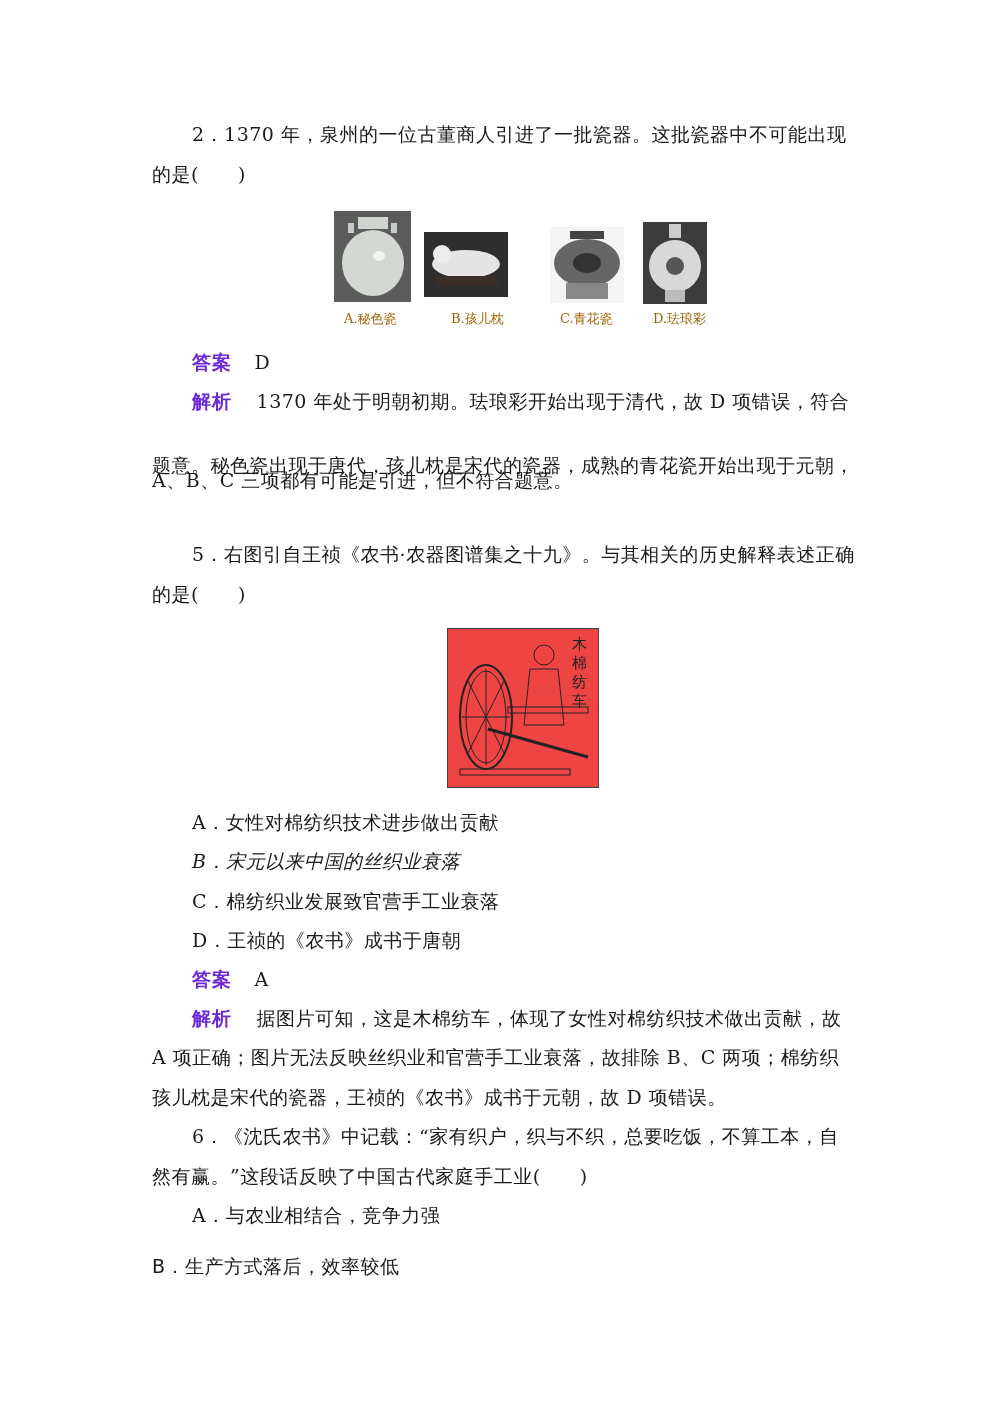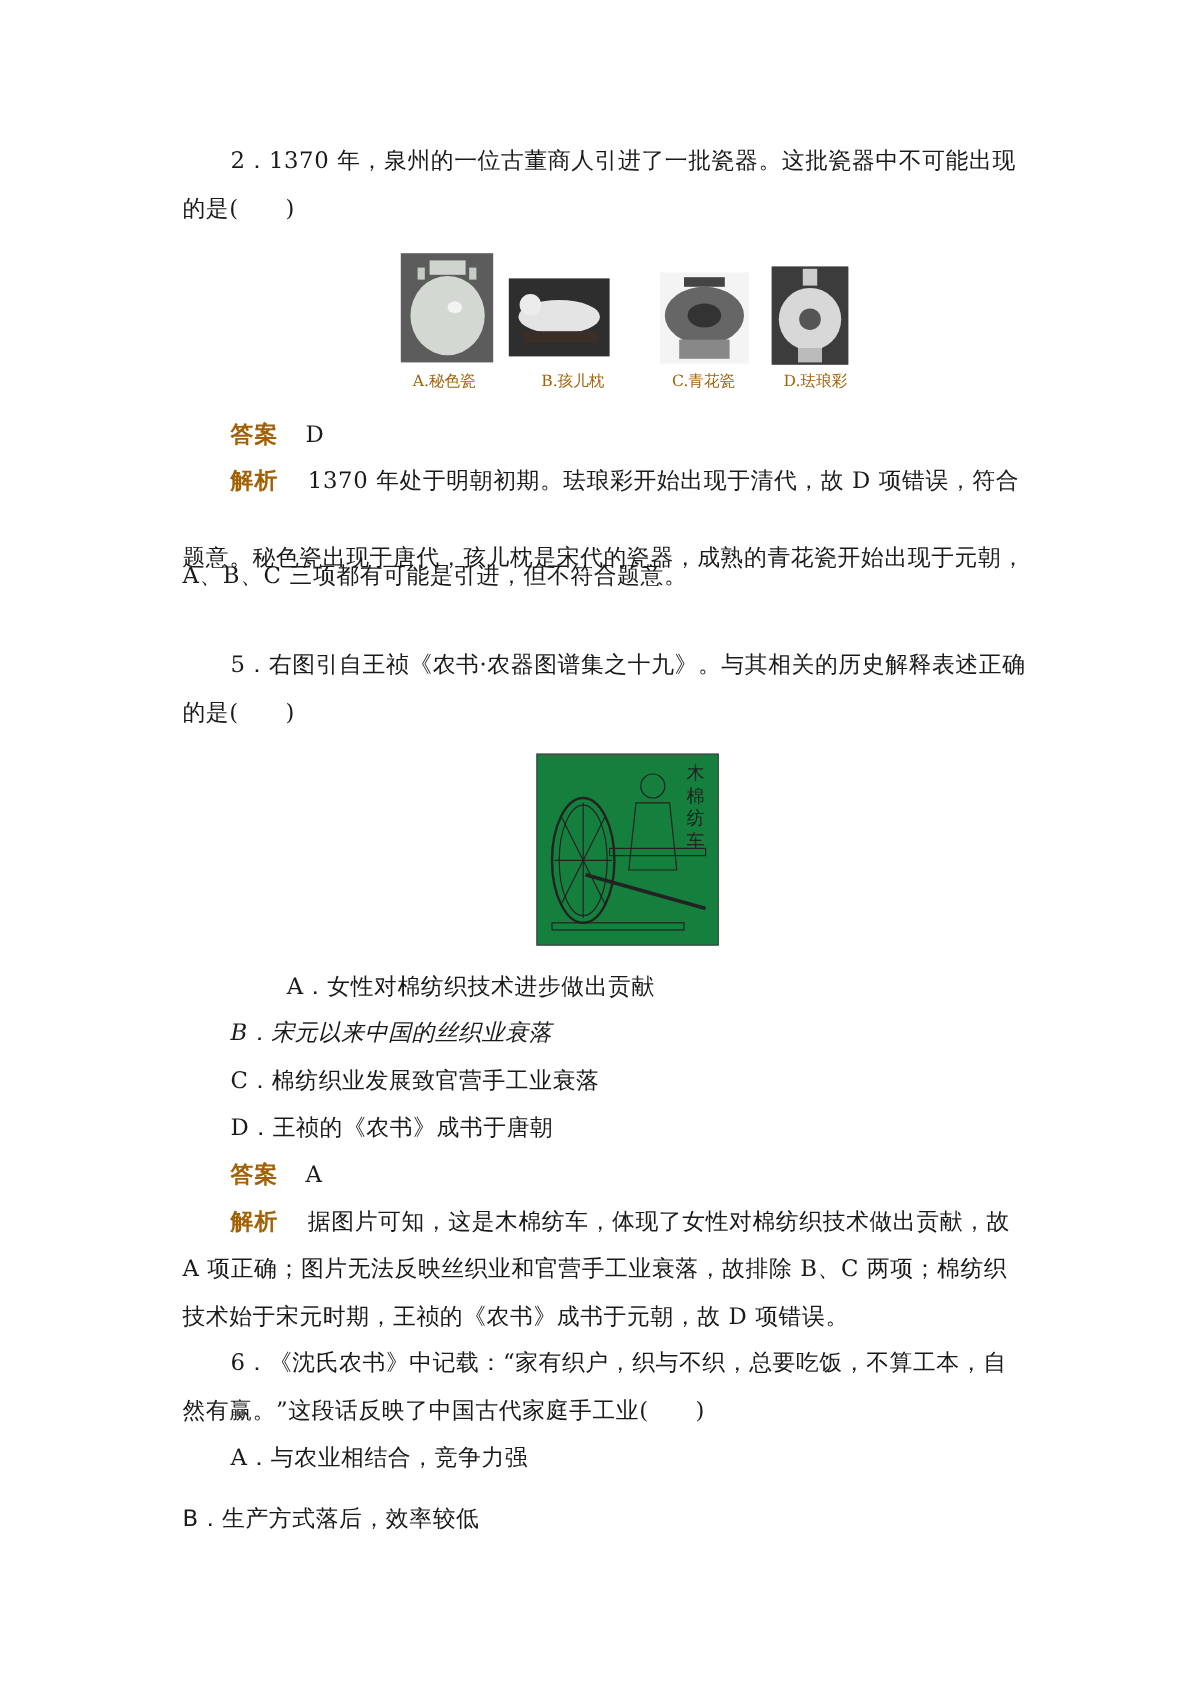--- a/index.html
+++ b/index.html
@@ -1,19 +1,19 @@
 <!DOCTYPE html>
 <html><head>
 <meta charset="utf-8">
 <style>
   html, body { margin: 0; padding: 0; background: #ffffff; }
   body { width: 1000px; height: 1414px; position: relative; overflow: hidden;
          font-family: "DejaVu Serif", "Liberation Serif", serif; color: #1a1a1a; }
   .line { position: absolute; font-size: 19px; line-height: 24px; white-space: nowrap; letter-spacing: 0.5px; }
-  .red { color: #a16207; font-family: "DejaVu Sans", "Liberation Sans", sans-serif; font-weight: bold; letter-spacing: 1px; }
+  .red { color: #6d28d9; font-family: "DejaVu Sans", "Liberation Sans", sans-serif; font-weight: bold; letter-spacing: 1px; }
   .img-box { position: absolute; background: #555; overflow: hidden; }
   .cap { position: absolute; font-size: 13px; line-height: 16px; color: #a16207; white-space: nowrap; }
 </style>
 </head>
 <body>
 
 <div class="line" style="left:192px; top:122px;">2．1370 年，泉州的一位古董商人引进了一批瓷器。这批瓷器中不可能出现</div>
 <div class="line" style="left:152px; top:162px;">的是(　　)</div>
 
 <div>
@@ -62,48 +62,48 @@
 <div class="line" style="left:192px; top:389px;">
   <span class="red">解析</span>
   <span style="margin-left:18px;">1370 年处于明朝初期。珐琅彩开始出现于清代，故 D 项错误，符合</span>
 </div>
 <div class="line" style="left:152px; top:429px;margin-top:24px;">题意。秘色瓷出现于唐代，孩儿枕是宋代的瓷器，成熟的青花瓷开始出现于元朝，</div>
 <div class="line" style="left:152px; top:468px;">A、B、C 三项都有可能是引进，但不符合题意。</div>
 
 <div class="line" style="left:192px; top:542px;">5．右图引自王祯《农书·农器图谱集之十九》。与其相关的历史解释表述正确</div>
 <div class="line" style="left:152px; top:582px;">的是(　　)</div>
 
-<div style="position:absolute; left:447px; top:628px; width:150px; height:158px; border:1px solid #444; background:#15803d;">
+<div style="position:absolute; left:447px; top:628px; width:150px; height:158px; border:1px solid #444; background:#ef4444;">
   <svg width="150" height="158" viewBox="0 0 150 158">
     <ellipse cx="38" cy="88" rx="26" ry="52" fill="none" stroke="#222" stroke-width="2"></ellipse>
     <ellipse cx="38" cy="88" rx="20" ry="46" fill="none" stroke="#222" stroke-width="1"></ellipse>
     <line x1="38" y1="40" x2="38" y2="136" stroke="#222"></line>
     <line x1="14" y1="88" x2="62" y2="88" stroke="#222"></line>
     <line x1="20" y1="52" x2="56" y2="124" stroke="#222"></line>
     <line x1="56" y1="52" x2="20" y2="124" stroke="#222"></line>
     <line x1="40" y1="100" x2="140" y2="128" stroke="#222" stroke-width="3"></line>
     <rect x="12" y="140" width="110" height="6" fill="none" stroke="#222"></rect>
     <circle cx="96" cy="26" r="10" fill="none" stroke="#222"></circle>
     <path d="M82 40 L110 40 L116 96 L76 96 Z" fill="none" stroke="#222"></path>
     <rect x="60" y="78" width="80" height="6" fill="none" stroke="#222"></rect>
   </svg>
   <div style="position:absolute; right:8px; top:6px; width:18px; font-size:15px; line-height:19px; color:#222; word-break:break-all;">木棉纺车</div>
 </div>
 
-<div class="line" style="left:192px; top:810px;margin-left:47px;">A．女性对棉纺织技术进步做出贡献</div>
+<div class="line" style="left:192px; top:810px;">A．女性对棉纺织技术进步做出贡献</div>
 <div class="line" style="left:192px; top:849px;font-style:italic;">B．宋元以来中国的丝织业衰落</div>
 <div class="line" style="left:192px; top:889px;">C．棉纺织业发展致官营手工业衰落</div>
 <div class="line" style="left:192px; top:928px;">D．王祯的《农书》成书于唐朝</div>
 <div class="line" style="left:192px; top:967px;">
   <span class="red">答案</span>
   <span style="margin-left:16px;">A</span>
 </div>
 <div class="line" style="left:192px; top:1006px;">
   <span class="red">解析</span>
   <span style="margin-left:18px;">据图片可知，这是木棉纺车，体现了女性对棉纺织技术做出贡献，故</span>
 </div>
 <div class="line" style="left:152px; top:1045px;">A 项正确；图片无法反映丝织业和官营手工业衰落，故排除 B、C 两项；棉纺织</div>
-<div class="line" style="left:152px; top:1085px;">技术始于宋元时期，王祯的《农书》成书于元朝，故 D 项错误。</div>
+<div class="line" style="left:152px; top:1085px;">孩儿枕是宋代的瓷器，王祯的《农书》成书于元朝，故 D 项错误。</div>
 
 <div class="line" style="left:192px; top:1124px;">6．《沈氏农书》中记载：“家有织户，织与不织，总要吃饭，不算工本，自</div>
 <div class="line" style="left:152px; top:1164px;">然有赢。”这段话反映了中国古代家庭手工业(　　)</div>
 <div class="line" style="left:192px; top:1203px;">A．与农业相结合，竞争力强</div>
 <div class="line" style="left:152px; top:1254px; font-family:'DejaVu Sans','Liberation Sans',sans-serif;">B．生产方式落后，效率较低</div>
 
 </body></html>

